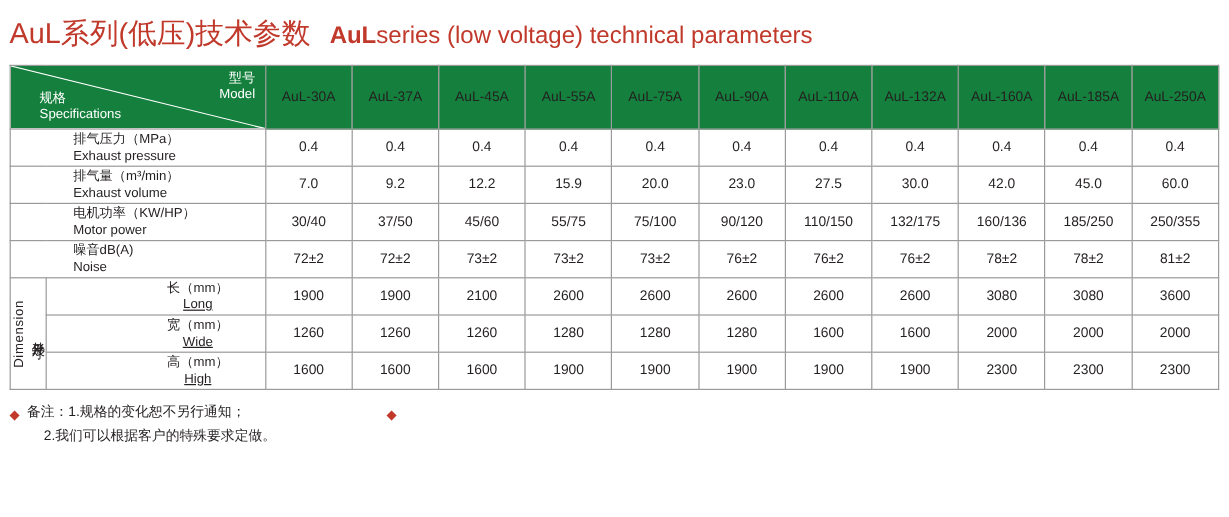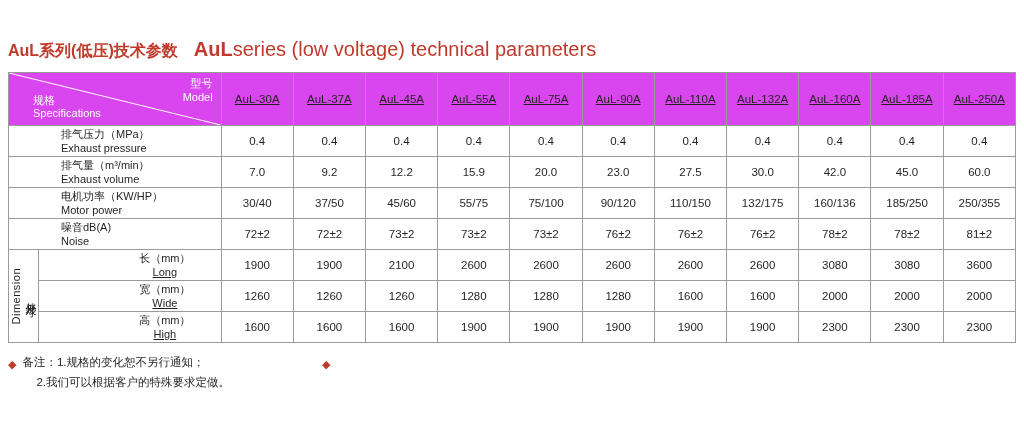--- a/index.html
+++ b/index.html
@@ -21,25 +21,24 @@
     box-sizing: border-box;
     padding: 0;
   }
   
   .title-row {
     display: flex;
     align-items: baseline;
     padding: 12px 0 10px 8px;
   }
   .title-cn {
-    font-size: 16px;
+    font-size: 24px;
     color: #c0392b;
-    font-weight: 700;
+    font-weight: 400;
     white-space: nowrap;
-    margin-top: 29px;
   }
   .title-en {
     font-size: 20px;
     color: #c0392b;
     font-weight: 400;
     margin-left: 16px;
     white-space: nowrap;
   }
   .title-en .brand {
     font-weight: 700;
@@ -54,25 +53,24 @@
   }
   table.spec td, table.spec th {
     border: 1px solid #9a9a9a;
     text-align: center;
     vertical-align: middle;
     padding: 0;
     color: #231f20;
     font-weight: 400;
   }
   thead td, thead th {
-    background: #d946ef;
+    background: #15803d;
     color: #ffffff;
     height: 52px;
     border-color: #808285;
-    text-decoration: underline;
   }
   
   .corner {
     position: relative;
     width: 212px;
     padding: 0;
     overflow: hidden;
   }
   .corner .diag {
     position: absolute;

